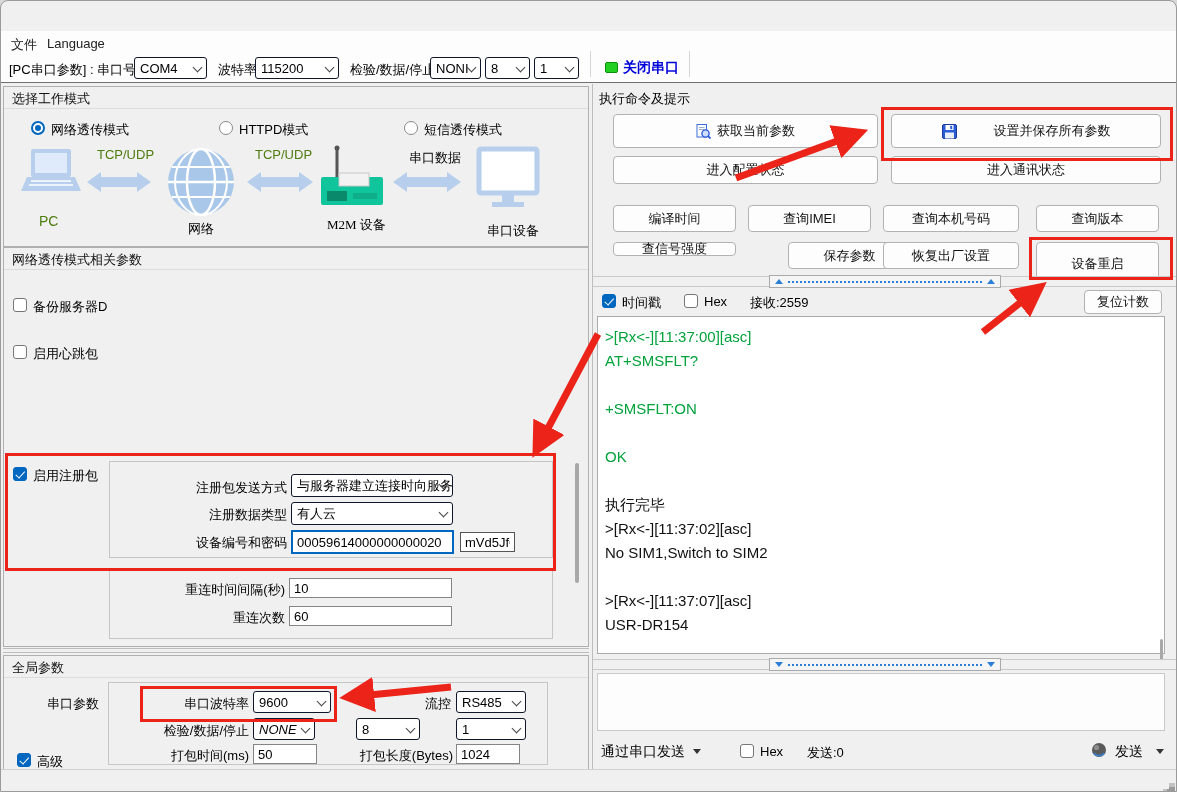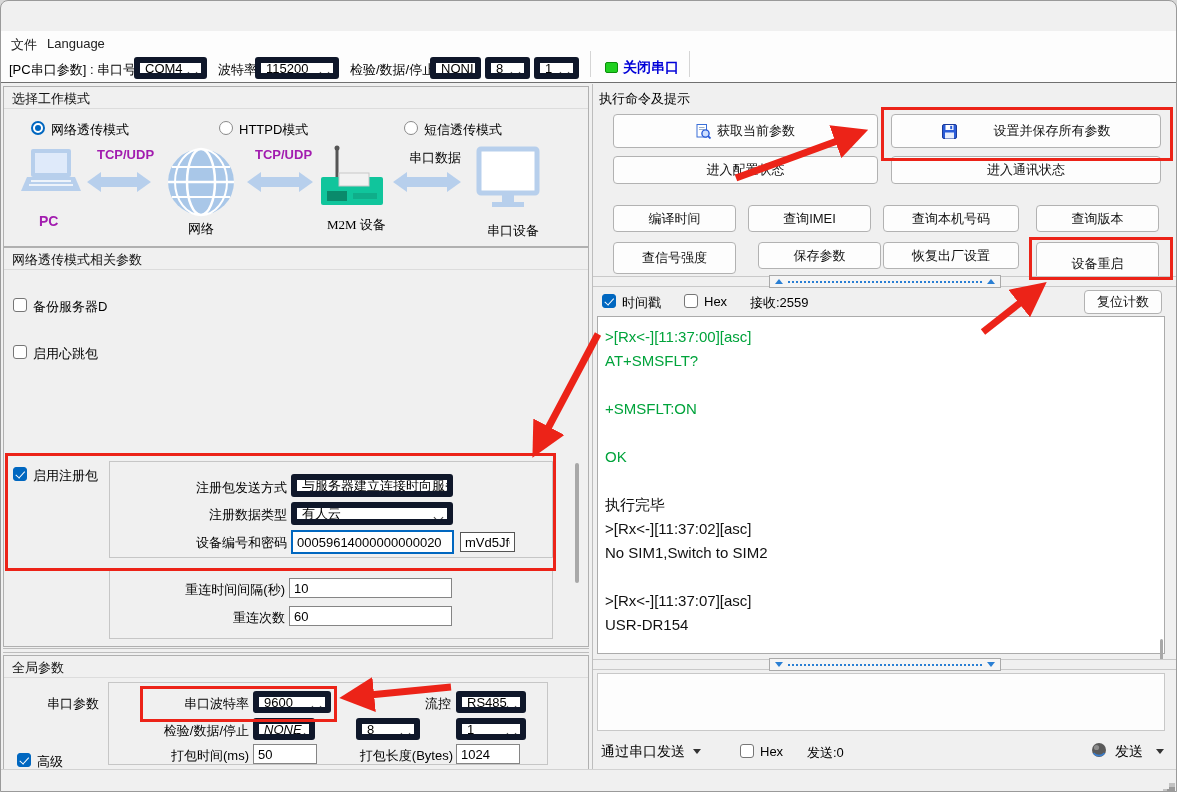--- a/index.html
+++ b/index.html
@@ -6,21 +6,21 @@
   .app{position:relative;width:1177px;height:792px;background:#f0f0f0;overflow:hidden;
        border:1px solid #9a9a9a;border-radius:8px 8px 0 0;box-sizing:border-box;}
   .abs{position:absolute;}
   .lbl{position:absolute;font-size:13px;color:#000;white-space:nowrap;}
   .titlebar{position:absolute;left:0;top:0;width:100%;height:30px;background:#ffffff;}
   .title-text{position:absolute;left:36px;top:8px;font-size:13px;color:#666;}
   .wctl{position:absolute;top:0;width:46px;height:30px;display:flex;align-items:center;justify-content:center;}
   .menubar{position:absolute;left:0;top:30px;width:100%;height:22px;background:#fdfdfd;}
   .menu-item{position:absolute;top:3px;font-size:13px;color:#222;padding:2px 4px;}
   .toolbar{position:absolute;left:0;top:52px;width:100%;height:30px;background:#fdfdfd;border-bottom:1px solid #707070;box-sizing:border-box;}
-  .dd{position:absolute;height:22px;background:#fff;border:6px solid #0f172a;border-radius:3px;box-sizing:border-box;
+  .dd{position:absolute;height:22px;background:#fff;border:1px solid #0f172a;border-radius:3px;box-sizing:border-box;
       font-size:13px;display:flex;align-items:center;padding:0 16px 0 5px;overflow:hidden;white-space:nowrap;}
   .dd .chev{position:absolute;right:5px;top:6px;width:6px;height:6px;border-right:1.4px solid #444;border-bottom:1.4px solid #444;transform:rotate(45deg);}
   .inp{position:absolute;background:#fff;border:1px solid #858585;box-sizing:border-box;font-size:13px;padding:0 4px;font-family:"Liberation Sans","DejaVu Sans",sans-serif;}
   .inp-focus{border:2px solid var(--accent,#0067c0);}
   .btn{position:absolute;background:#fdfdfd;border:1px solid #b2b2b2;border-radius:4px;box-sizing:border-box;
        display:flex;align-items:center;justify-content:center;gap:6px;font-size:13px;color:#111;cursor:default;}
   .cb{position:absolute;width:14px;height:14px;background:#fff;border:1px solid #767676;border-radius:3px;box-sizing:border-box;}
   .cb.checked{background:var(--accent,#0067c0);border-color:var(--accent,#0067c0);}
   .cb.checked::after{content:"";position:absolute;left:4px;top:1px;width:3.5px;height:7.5px;border:solid #fff;border-width:0 1.8px 1.8px 0;transform:rotate(42deg);}
   .radio{position:absolute;width:14px;height:14px;border:1px solid #8a8a8a;border-radius:50%;background:#fff;box-sizing:border-box;}
@@ -37,21 +37,21 @@
   .logline{font-size:15px;line-height:24px;color:#111;white-space:pre;font-family:"Liberation Sans","DejaVu Sans",sans-serif;}
   .logline.green{color:var(--log-green,#00a33b);}
   .spl-track{position:absolute;height:11px;background:#f0f0f0;border-top:1px solid #c9c9c9;border-bottom:1px solid #c9c9c9;box-sizing:border-box;}
   .spl-handle{position:absolute;height:13px;background:#f5f5f5;border:1px solid #aaa;box-sizing:border-box;display:flex;align-items:center;padding:0 5px;}
   .spl-dots{flex:1;height:0;border-top:2px dotted #2a7fd4;margin:0 5px;}
   .tri-up{width:0;height:0;border-left:4px solid transparent;border-right:4px solid transparent;border-bottom:5px solid #2a7fd4;}
   .tri-down{width:0;height:0;border-left:4px solid transparent;border-right:4px solid transparent;border-top:5px solid #2a7fd4;}
   .caret{position:absolute;width:0;height:0;border-left:4px solid transparent;border-right:4px solid transparent;border-top:5px solid #333;}
   .thumb{position:absolute;background:#a8a8a8;border-radius:2px;}
   .diagram-label{position:absolute;font-size:13px;color:#000000;font-family:"Liberation Serif","DejaVu Serif",serif;white-space:nowrap;}
-  .link-label{position:absolute;font-size:13px;font-weight:bold;color:#a21caf;white-space:nowrap;}
+  .link-label{position:absolute;font-size:13px;font-weight:normal;color:#4d7c0f;white-space:nowrap;}
   .statusbar{position:absolute;left:0;top:768px;width:100%;height:24px;background:#f0f0f0;border-top:1px solid #d2d2d2;box-sizing:border-box;}
   .grip{position:absolute;left:1160px;top:780px;width:8px;height:8px;
         background:transparent;box-shadow:6px 6px 0 #9a9a9a,6px 2px 0 #c2c2c2,2px 6px 0 #c2c2c2;}
   .overlay{position:absolute;left:0;top:0;pointer-events:none;z-index:50;}
   .green-dot{position:absolute;width:13px;height:11px;background:var(--indicator-green,#21d021);border:1px solid #0a8f0a;box-sizing:border-box;border-radius:2px;}
   .closeport{position:absolute;font-size:14px;font-weight:bold;color:var(--close-port-blue,#0000d8);}
 </style>
 </head>
 <body>
 
@@ -253,22 +253,22 @@
     </svg>
     <span>设置并保存所有参数</span>
   </div>
   <div class="btn" style="left:612px;top:155px;width:265px;height:28px;">进入配置状态</div>
   <div class="btn" style="left:890px;top:155px;width:270px;height:28px;">进入通讯状态</div>
 
   <div class="btn" style="left:612px;top:204px;width:123px;height:27px;">编译时间</div>
   <div class="btn" style="left:747px;top:204px;width:123px;height:27px;">查询IMEI</div>
   <div class="btn" style="left:882px;top:204px;width:136px;height:27px;">查询本机号码</div>
   <div class="btn" style="left:1035px;top:204px;width:123px;height:27px;">查询版本</div>
-  <div class="btn" style="left:612px;top:241px;width:123px;height:32px;">查信号强度</div>
-  <div class="btn" style="left:757px;top:241px;width:123px;height:27px;">保存参数</div>
+  <div class="btn" style="left:612px;top:241px;width:123px;height:14px;">查信号强度</div>
+  <div class="btn" style="left:787px;top:241px;width:123px;height:27px;">保存参数</div>
   <div class="btn" style="left:882px;top:241px;width:136px;height:27px;">恢复出厂设置</div>
   <div class="btn" style="left:1035px;top:241px;width:123px;height:43px;">设备重启</div>
 
   <div class="spl-track" style="left:592px;top:275px;width:585px;"></div>
   <div class="spl-handle" style="left:768px;top:274px;width:232px;">
     <div class="tri-up"></div>
     <div class="spl-dots"></div>
     <div class="tri-up"></div>
   </div>
 

